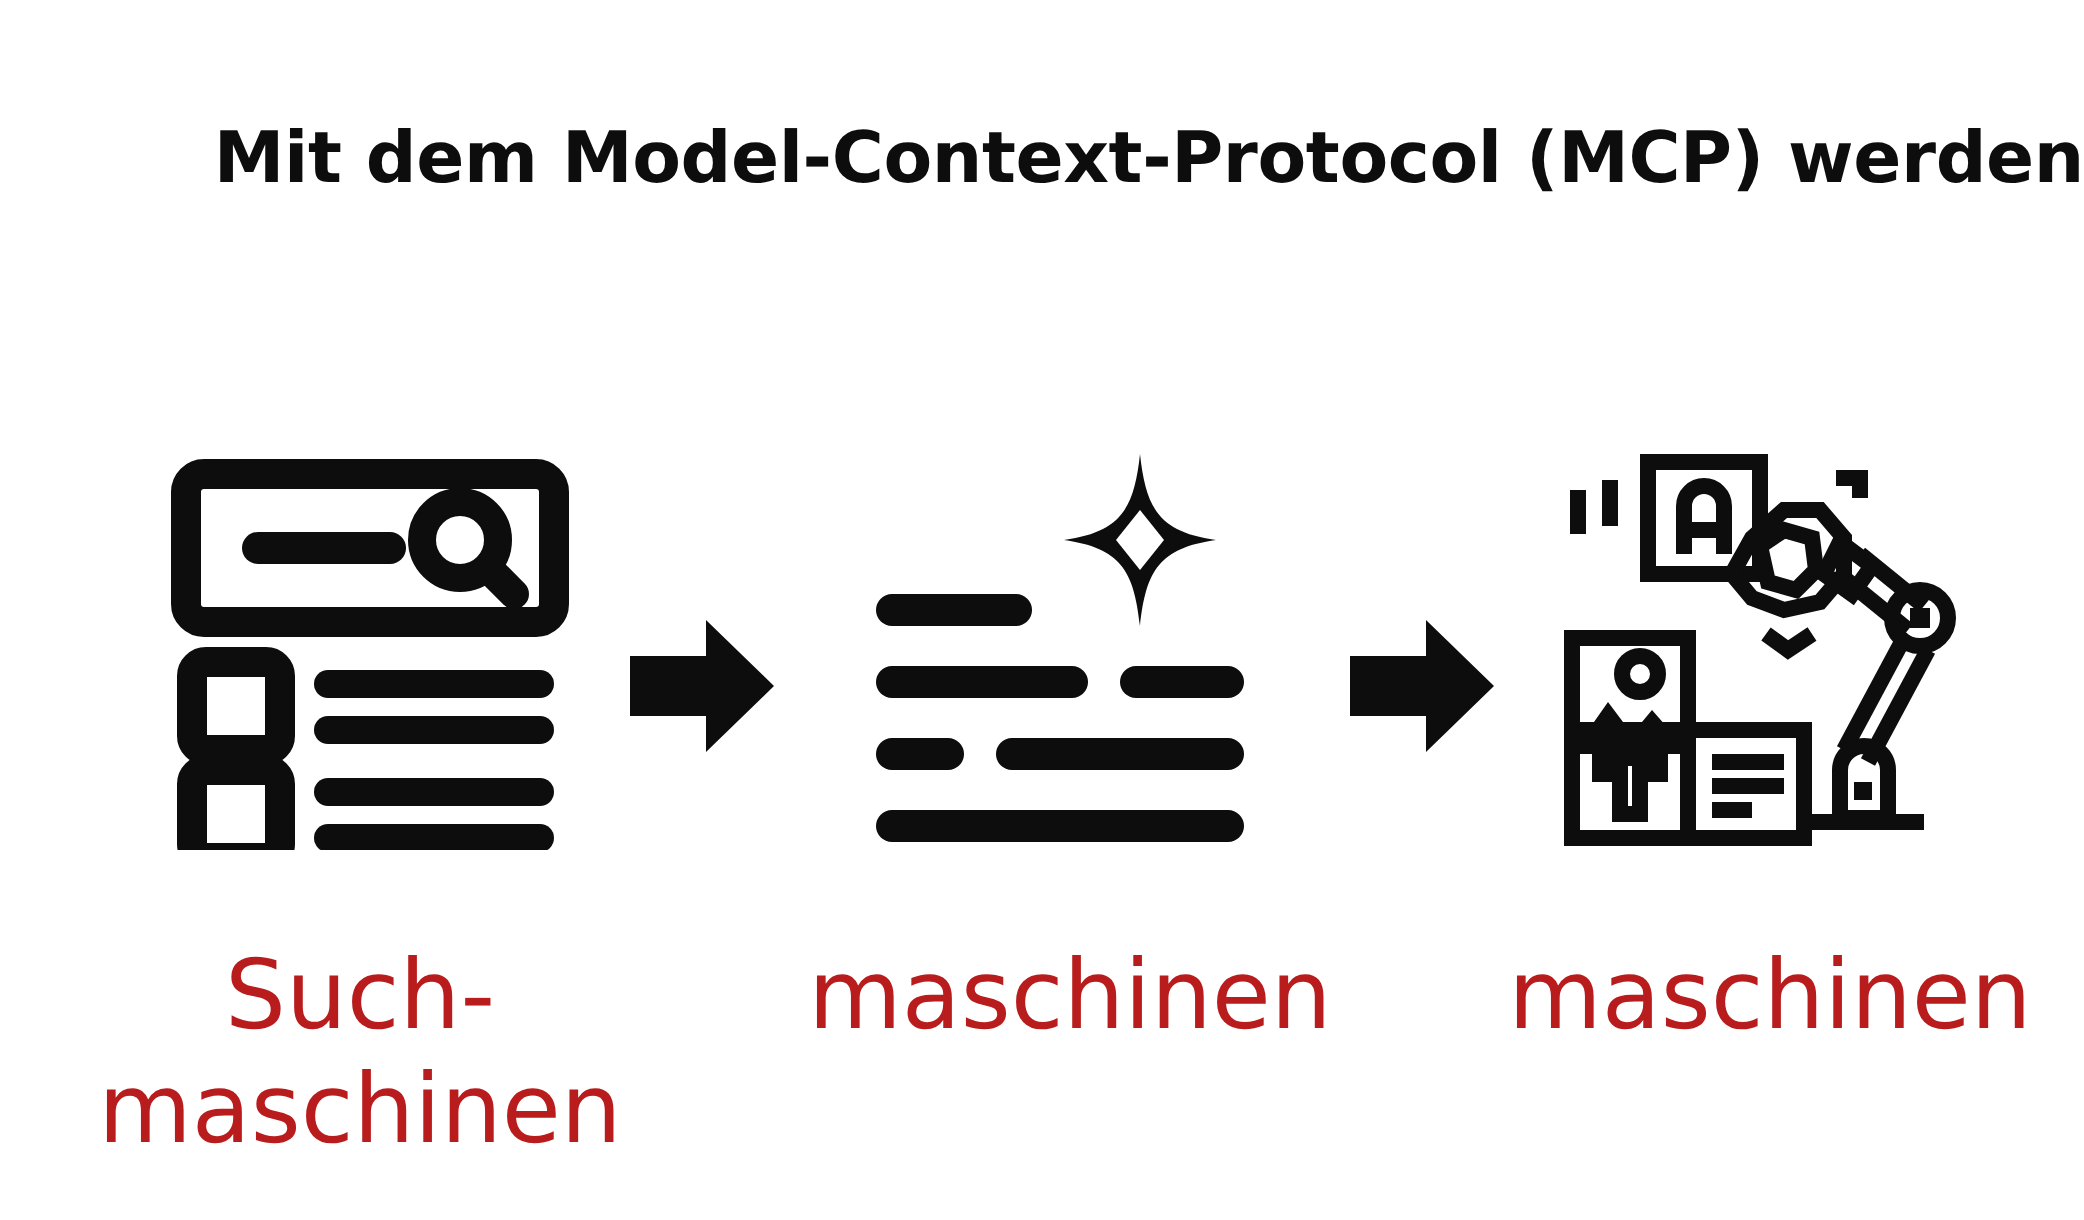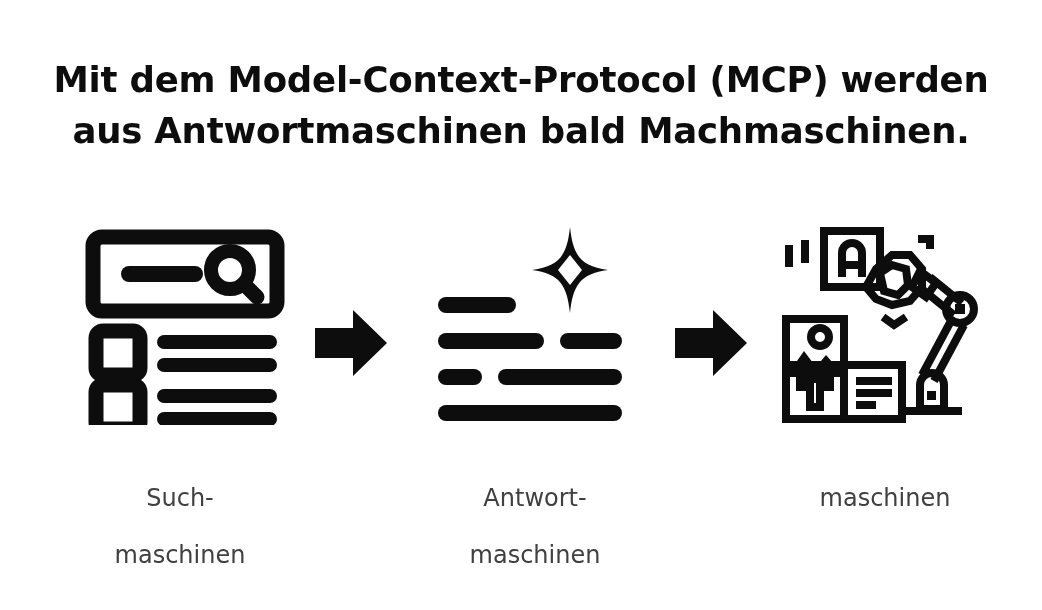--- a/index.html
+++ b/index.html
@@ -21,21 +21,21 @@
     height: 610px;
     background: #ffffff;
   }
 
   
   .headline {
     position: absolute;
     left: 0;
     top: 54px;
     width: 1042px;
-    text-align: center;
+    text-align: right;
     font-family: "DejaVu Sans", "Liberation Sans", sans-serif;
     font-weight: 700;
     font-size: 35.5px;
     line-height: 51px;
     letter-spacing: -0.2px;
     color: #0d0d0d;
   }
   .headline .hl-line {
     display: block;
     white-space: nowrap;
@@ -71,42 +71,41 @@
   .arrow1 { left: 315px; }
   .arrow2 { left: 675px; }
 
   
   .caption {
     position: absolute;
     top: 470px;
     text-align: center;
     font-family: "DejaVu Sans", "Liberation Sans", sans-serif;
     font-weight: 400;
-    font-size: 24px;
+    font-size: 48px;
     line-height: 57px;
-    color: #404040;
+    color: #b91c1c;
   }
   .caption span {
     display: block;
     white-space: nowrap;
   }
   .cap1 { left: 30px;  width: 300px; }
   .cap2 { left: 385px; width: 300px; }
   .cap3 { left: 735px; width: 300px; }
 
   svg { display: block; }
 </style>
 </head>
 <body>
 
 <div class="canvas">
 
   <div class="headline">
     <span class="hl-line">Mit dem Model-Context-Protocol (MCP) werden</span>
-    <span class="hl-line">aus Antwortmaschinen bald Machmaschinen.</span>
   </div>
 
   <div class="flow">
 
     <div class="stage stage1">
       <div class="stage-icon">
         <svg width="200" height="200" viewBox="0 0 200 200" aria-hidden="true">
 
           <rect x="8" y="12" width="184" height="74" rx="9" ry="9" fill="none" stroke="#0d0d0d" stroke-width="15"></rect>
 
@@ -209,21 +208,20 @@
     </div>
 
   </div>
 
   <div class="caption cap1">
     <span>Such-</span>
     <span>maschinen</span>
   </div>
 
   <div class="caption cap2">
-    <span>Antwort-</span>
     <span>maschinen</span>
   </div>
 
   <div class="caption cap3">
     <span>maschinen</span>
   </div>
 
 </div>
 
 </body></html>

